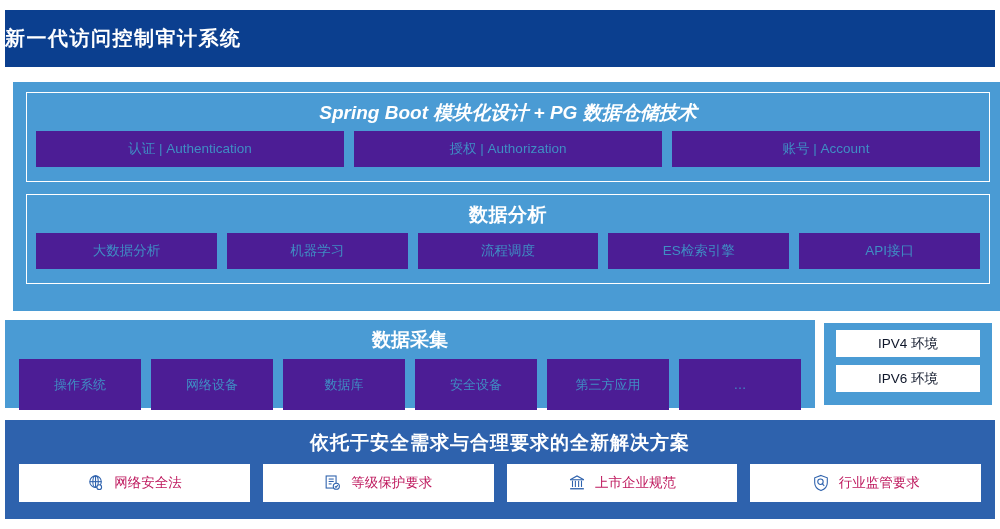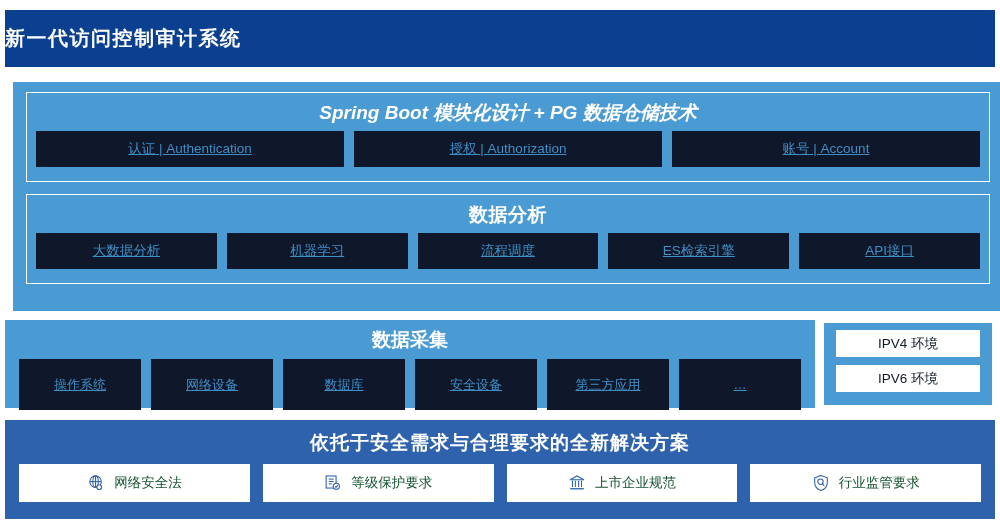--- a/index.html
+++ b/index.html
@@ -41,27 +41,26 @@
     margin-top:7px;height:26px;line-height:26px;
     letter-spacing:.5px;
   }
   .inner-title.italic{font-style:italic;font-size:19px;letter-spacing:0;}
 
   .chip-row{
     display:flex;justify-content:space-between;
     padding:0 9px;margin-top:5px;box-sizing:border-box;
   }
   .chip{
-    background:#0f172a;
+    background:#4c1d95;
     height:36px;
     display:flex;align-items:center;justify-content:center;
     color:#3f8ec4;font-size:13.5px;
     box-sizing:border-box;
     flex:1 1 0;
-    text-decoration:underline;
   }
   .chip + .chip{margin-left:10px;}
 
   
   .band-collect{
     position:absolute;left:5px;top:320px;width:810px;height:88px;
     background:#4a9bd4;box-sizing:border-box;
   }
   .collect-title{
     width:100%;text-align:center;color:#ffffff;
@@ -96,21 +95,21 @@
     width:100%;text-align:center;color:#ffffff;
     font-size:19px;font-weight:bold;letter-spacing:1px;
     margin-top:10px;height:26px;line-height:26px;
   }
   .solution-row{
     display:flex;padding:0 14px;margin-top:8px;box-sizing:border-box;
   }
   .sol-chip{
     background:#ffffff;height:38px;flex:1 1 0;
     display:flex;align-items:center;justify-content:center;
-    color:#14532d;font-size:13.5px;
+    color:#be185d;font-size:13.5px;
   }
   .sol-chip + .sol-chip{margin-left:13px;}
   .sol-ico{
     width:18px;height:18px;margin-right:9px;display:block;flex:0 0 auto;
   }
   .sol-ico svg{display:block;}
 </style>
 </head>
 <body>
 

